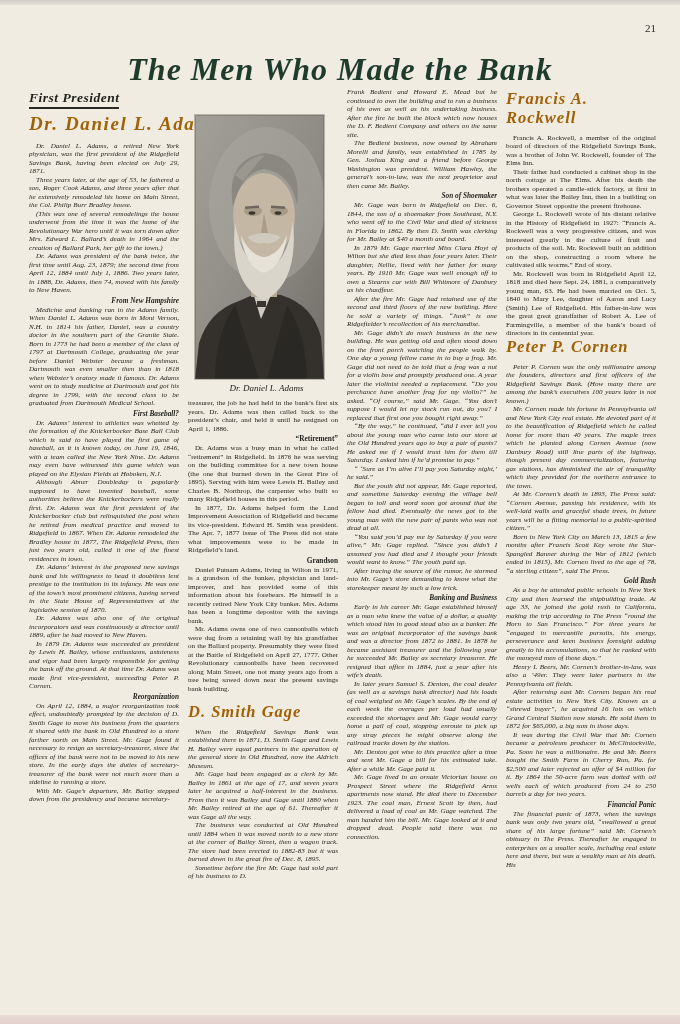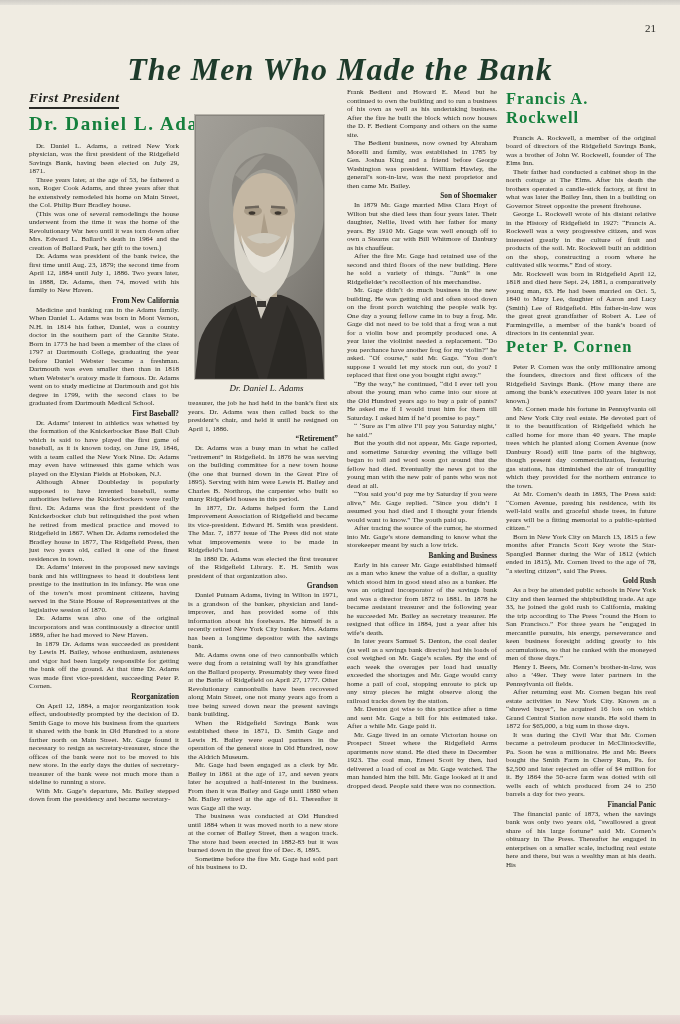--- a/index.html
+++ b/index.html
@@ -19,29 +19,29 @@
     font-size:32px;font-weight:bold;font-style:italic;letter-spacing:1px;
     color:#1e3b2b;white-space:nowrap;
   }
   .columns{
     position:absolute;top:88px;left:29px;width:626px;height:926px;
     display:flex;gap:9px;
   }
   .col{width:150px;flex:0 0 150px;height:926px;display:flex;flex-direction:column;}
   .col-clip{overflow:hidden;}
   .flow{overflow:hidden;min-height:0;}
-  .flow.fill{flex:1 1 auto;}
+  .flow.fill{flex:1 1 auto;font-style:italic;}
   .kicker{
     font-size:13.5px;font-weight:bold;font-style:italic;letter-spacing:.5px;
     border-bottom:2px solid #2a2a26;display:inline-block;width:max-content;
     padding-bottom:1px;margin:2px 0 4px 0;color:#1f1f1b;
   }
   .art-title{
-    font-size:19px;font-weight:bold;letter-spacing:1.6px;color:#15803d;
-    margin:0 0 7px 0;white-space:nowrap;line-height:1.15;
+    font-size:19px;font-weight:bold;letter-spacing:1.6px;color:#a16207;
+    margin:0 0 7px 0;white-space:nowrap;line-height:1.15;font-style:italic;
   }
   .art-title.mid{font-size:16.5px;letter-spacing:1px;margin:10px 0 6px 0;}
   .art-title.fit{white-space:normal;}
   .para{
     font-size:7.1px;line-height:8.5px;text-align:justify;margin:0;
     text-indent:7px;color:#26261f;word-spacing:.3px;
   }
   .para.cont{text-indent:0;}
   .subhead{
     font-size:7.3px;line-height:9px;font-weight:bold;text-align:right;
@@ -71,21 +71,21 @@
 <div class="columns">
 
   <div class="col">
     <div class="kicker">First President</div>
     <h2 class="art-title">Dr. Daniel L. Adams</h2>
     <div class="flow fill">
         <p class="para">Dr. Daniel L. Adams, a retired New York physician, was the first president of the Ridgefield Savings Bank, having been elected on July 29, 1871.</p>
         <p class="para">Three years later, at the age of 53, he fathered a son, Roger Cook Adams, and three years after that he extensively remodeled his home on Main Street, the Col. Philip Burr Bradley house.</p>
         <p class="para">(This was one of several remodelings the house underwent from the time it was the home of the Revolutionary War hero until it was torn down after Mrs. Edward L. Ballard’s death in 1964 and the creation of Ballard Park, her gift to the town.)</p>
         <p class="para">Dr. Adams was president of the bank twice, the first time until Aug. 23, 1879; the second time from April 12, 1884 until July 1, 1886. Two years later, in 1888, Dr. Adams, then 74, moved with his family to New Haven.</p>
-        <div class="subhead">From New California</div>
+        <div class="subhead">From New Hampshire</div>
         <p class="para">Medicine and banking ran in the Adams family. When Daniel L. Adams was born in Mont Vernon, N.H. in 1814 his father, Daniel, was a country doctor in the southern part of the Granite State. Born in 1773 he had been a member of the class of 1797 at Dartmouth College, graduating the year before Daniel Webster became a freshman. Dartmouth was even smaller then than in 1818 when Webster’s oratory made it famous. Dr. Adams went on to study medicine at Dartmouth and got his degree in 1799, with the second class to be graduated from Dartmouth Medical School.</p>
         <div class="subhead">First Baseball?</div>
         <p class="para">Dr. Adams’ interest in athletics was whetted by the formation of the Knickerbocker Base Ball Club which is said to have played the first game of baseball, as it is known today, on June 19, 1846, with a team called the New York Nine. Dr. Adams may even have witnessed this game which was played on the Elysian Fields at Hoboken, N.J.</p>
         <p class="para">Although Abner Doubleday is popularly supposed to have invented baseball, some authorities believe the Knickerbockers were really first. Dr. Adams was the first president of the Knickerbocker club but relinquished the post when he retired from medical practice and moved to Ridgefield in 1867. When Dr. Adams remodeled the Bradley house in 1877, The Ridgefield Press, then just two years old, called it one of the finest residences in town.</p>
         <p class="para">Dr. Adams’ interest in the proposed new savings bank and his willingness to head it doubtless lent prestige to the institution in its infancy. He was one of the town’s most prominent citizens, having served in the State House of Representatives at the legislative session of 1870.</p>
         <p class="para">Dr. Adams was also one of the original incorporators and was continuously a director until 1889, after he had moved to New Haven.</p>
         <p class="para">In 1879 Dr. Adams was succeeded as president by Lewis H. Bailey, whose enthusiasm, astuteness and vigor had been largely responsible for getting the bank off the ground. At that time Dr. Adams was made first vice-president, succeeding Peter P. Cornen.</p>
         <div class="subhead">Reorganization</div>
         <p class="para">On April 12, 1884, a major reorganization took effect, undoubtedly prompted by the decision of D. Smith Gage to move his business from the quarters it shared with the bank in Old Hundred to a store farther north on Main Street. Mr. Gage found it necessary to resign as secretary-treasurer, since the offices of the bank were not to be moved to his new store. In the early days the duties of secretary-treasurer of the bank were not much more than a sideline to running a store.</p>
         <p class="para">With Mr. Gage’s departure, Mr. Bailey stepped down from the presidency and became secretary-</p>
@@ -138,39 +138,40 @@
 
           <rect width="129" height="264" fill="none" stroke="#5d5a54" stroke-width="2" opacity="0.35"></rect>
         </svg>
       </span>
       <div class="photo-caption">Dr. Daniel L. Adams</div>
     </div>
     <div class="flow">
         <p class="para cont">treasurer, the job he had held in the bank’s first six years. Dr. Adams was then called back to the president’s chair, and held it until he resigned on April 1, 1886.</p>
         <div class="subhead">“Retirement”</div>
         <p class="para">Dr. Adams was a busy man in what he called “retirement” in Ridgefield. In 1876 he was serving on the building committee for a new town house (the one that burned down in the Great Fire of 1895). Serving with him were Lewis H. Bailey and Charles B. Northrop, the carpenter who built so many Ridgefield houses in this period.</p>
-        <p class="para">In 1877, Dr. Adams helped form the Land Improvement Association of Ridgefield and became its vice-president. Edward H. Smith was president. The Mar. 7, 1877 issue of The Press did not state what improvements were to be made in Ridgefield’s land.</p>
-        <p class="para">In 1880 Dr. Adams was elected the first treasurer of the Ridgefield Library. E. H. Smith was president of that organization also.</p>
+        <p class="para">In 1877, Dr. Adams helped form the Land Improvement Association of Ridgefield and became its vice-president. Edward H. Smith was president. The Apr. 7, 1877 issue of The Press did not state what improvements were to be made in Ridgefield’s land.</p>
         <div class="subhead">Grandson</div>
         <p class="para">Daniel Putnam Adams, living in Wilton in 1971, is a grandson of the banker, physician and land-improver, and has provided some of this information about his forebears. He himself is a recently retired New York City banker. Mrs. Adams has been a longtime depositor with the savings bank.</p>
         <p class="para">Mr. Adams owns one of two cannonballs which were dug from a retaining wall by his grandfather on the Ballard property. Presumably they were fired at the Battle of Ridgefield on April 27, 1777. Other Revolutionary cannonballs have been recovered along Main Street, one not many years ago from a tree being sawed down near the present savings bank building.</p>
       </div>
+    <h2 class="art-title mid fit">D. Smith Gage</h2>
     <div class="flow fill">
         <p class="para">When the Ridgefield Savings Bank was established there in 1871, D. Smith Gage and Lewis H. Bailey were equal partners in the operation of the general store in Old Hundred, now the Aldrich Museum.</p>
         <p class="para">Mr. Gage had been engaged as a clerk by Mr. Bailey in 1861 at the age of 17, and seven years later he acquired a half-interest in the business. From then it was Bailey and Gage until 1880 when Mr. Bailey retired at the age of 61. Thereafter it was Gage all the way.</p>
         <p class="para">The business was conducted at Old Hundred until 1884 when it was moved north to a new store at the corner of Bailey Street, then a wagon track. The store had been erected in 1882-83 but it was burned down in the great fire of Dec. 8, 1895.</p>
         <p class="para">Sometime before the fire Mr. Gage had sold part of his business to D.</p>
       </div>
   </div>
 
   <div class="col col-clip">
     <div class="flow fill">
         <p class="para cont">Frank Bedient and Howard E. Mead but he continued to own the building and to run a business of his own as well as his undertaking business. After the fire he built the block which now houses the D. F. Bedient Company and others on the same site.</p>
         <p class="para">The Bedient business, now owned by Abraham Morelli and family, was established in 1785 by Gen. Joshua King and a friend before George Washington was president. William Hawley, the general’s son-in-law, was the next proprietor and then came Mr. Bailey.</p>
         <div class="subhead">Son of Shoemaker</div>
+        <p class="para">Mr. Gage was born in Ridgefield on Dec. 6, 1844, the son of a shoemaker from Southeast, N.Y. who went off to the Civil War and died of sickness in Florida in 1862. By then D. Smith was clerking for Mr. Bailey at $40 a month and board.</p>
         <p class="para">In 1879 Mr. Gage married Miss Clara Hoyt of Wilton but she died less than four years later. Their daughter, Nellie, lived with her father for many years. By 1910 Mr. Gage was well enough off to own a Stearns car with Bill Whitmore of Danbury as his chauffeur.</p>
         <p class="para">After the fire Mr. Gage had retained use of the second and third floors of the new building. Here he sold a variety of things. “Junk” is one Ridgefielder’s recollection of his merchandise.</p>
         <p class="para">Mr. Gage didn’t do much business in the new building. He was getting old and often stood down on the front porch watching the people walk by. One day a young fellow came in to buy a frog. Mr. Gage did not need to be told that a frog was a nut for a violin bow and promptly produced one. A year later the violinist needed a replacement. “Do you perchance have another frog for my violin?” he asked. “Of course,” said Mr. Gage. “You don’t suppose I would let my stock run out, do you? I replaced that first one you bought right away.”</p>
         <p class="para">“By the way,” he continued, “did I ever tell you about the young man who came into our store at the Old Hundred years ago to buy a pair of pants? He asked me if I would trust him for them till Saturday. I asked him if he’d promise to pay.”</p>
         <p class="para">“ ‘Sure as I’m alive I’ll pay you Saturday night,’ he said.”</p>
         <p class="para">But the youth did not appear, Mr. Gage reported, and sometime Saturday evening the village bell began to toll and word soon got around that the fellow had died. Eventually the news got to the young man with the new pair of pants who was not dead at all.</p>
         <p class="para">“You said you’d pay me by Saturday if you were alive,” Mr. Gage replied. “Since you didn’t I assumed you had died and I thought your friends would want to know.” The youth paid up.</p>
         <p class="para">After tracing the source of the rumor, he stormed into Mr. Gage’s store demanding to know what the storekeeper meant by such a low trick.</p>
         <div class="subhead">Banking and Business</div>
         <p class="para">Early in his career Mr. Gage established himself as a man who knew the value of a dollar, a quality which stood him in good stead also as a banker. He was an original incorporator of the savings bank and was a director from 1872 to 1881. In 1878 he became assistant treasurer and the following year he succeeded Mr. Bailey as secretary treasurer. He resigned that office in 1884, just a year after his wife’s death.</p>

